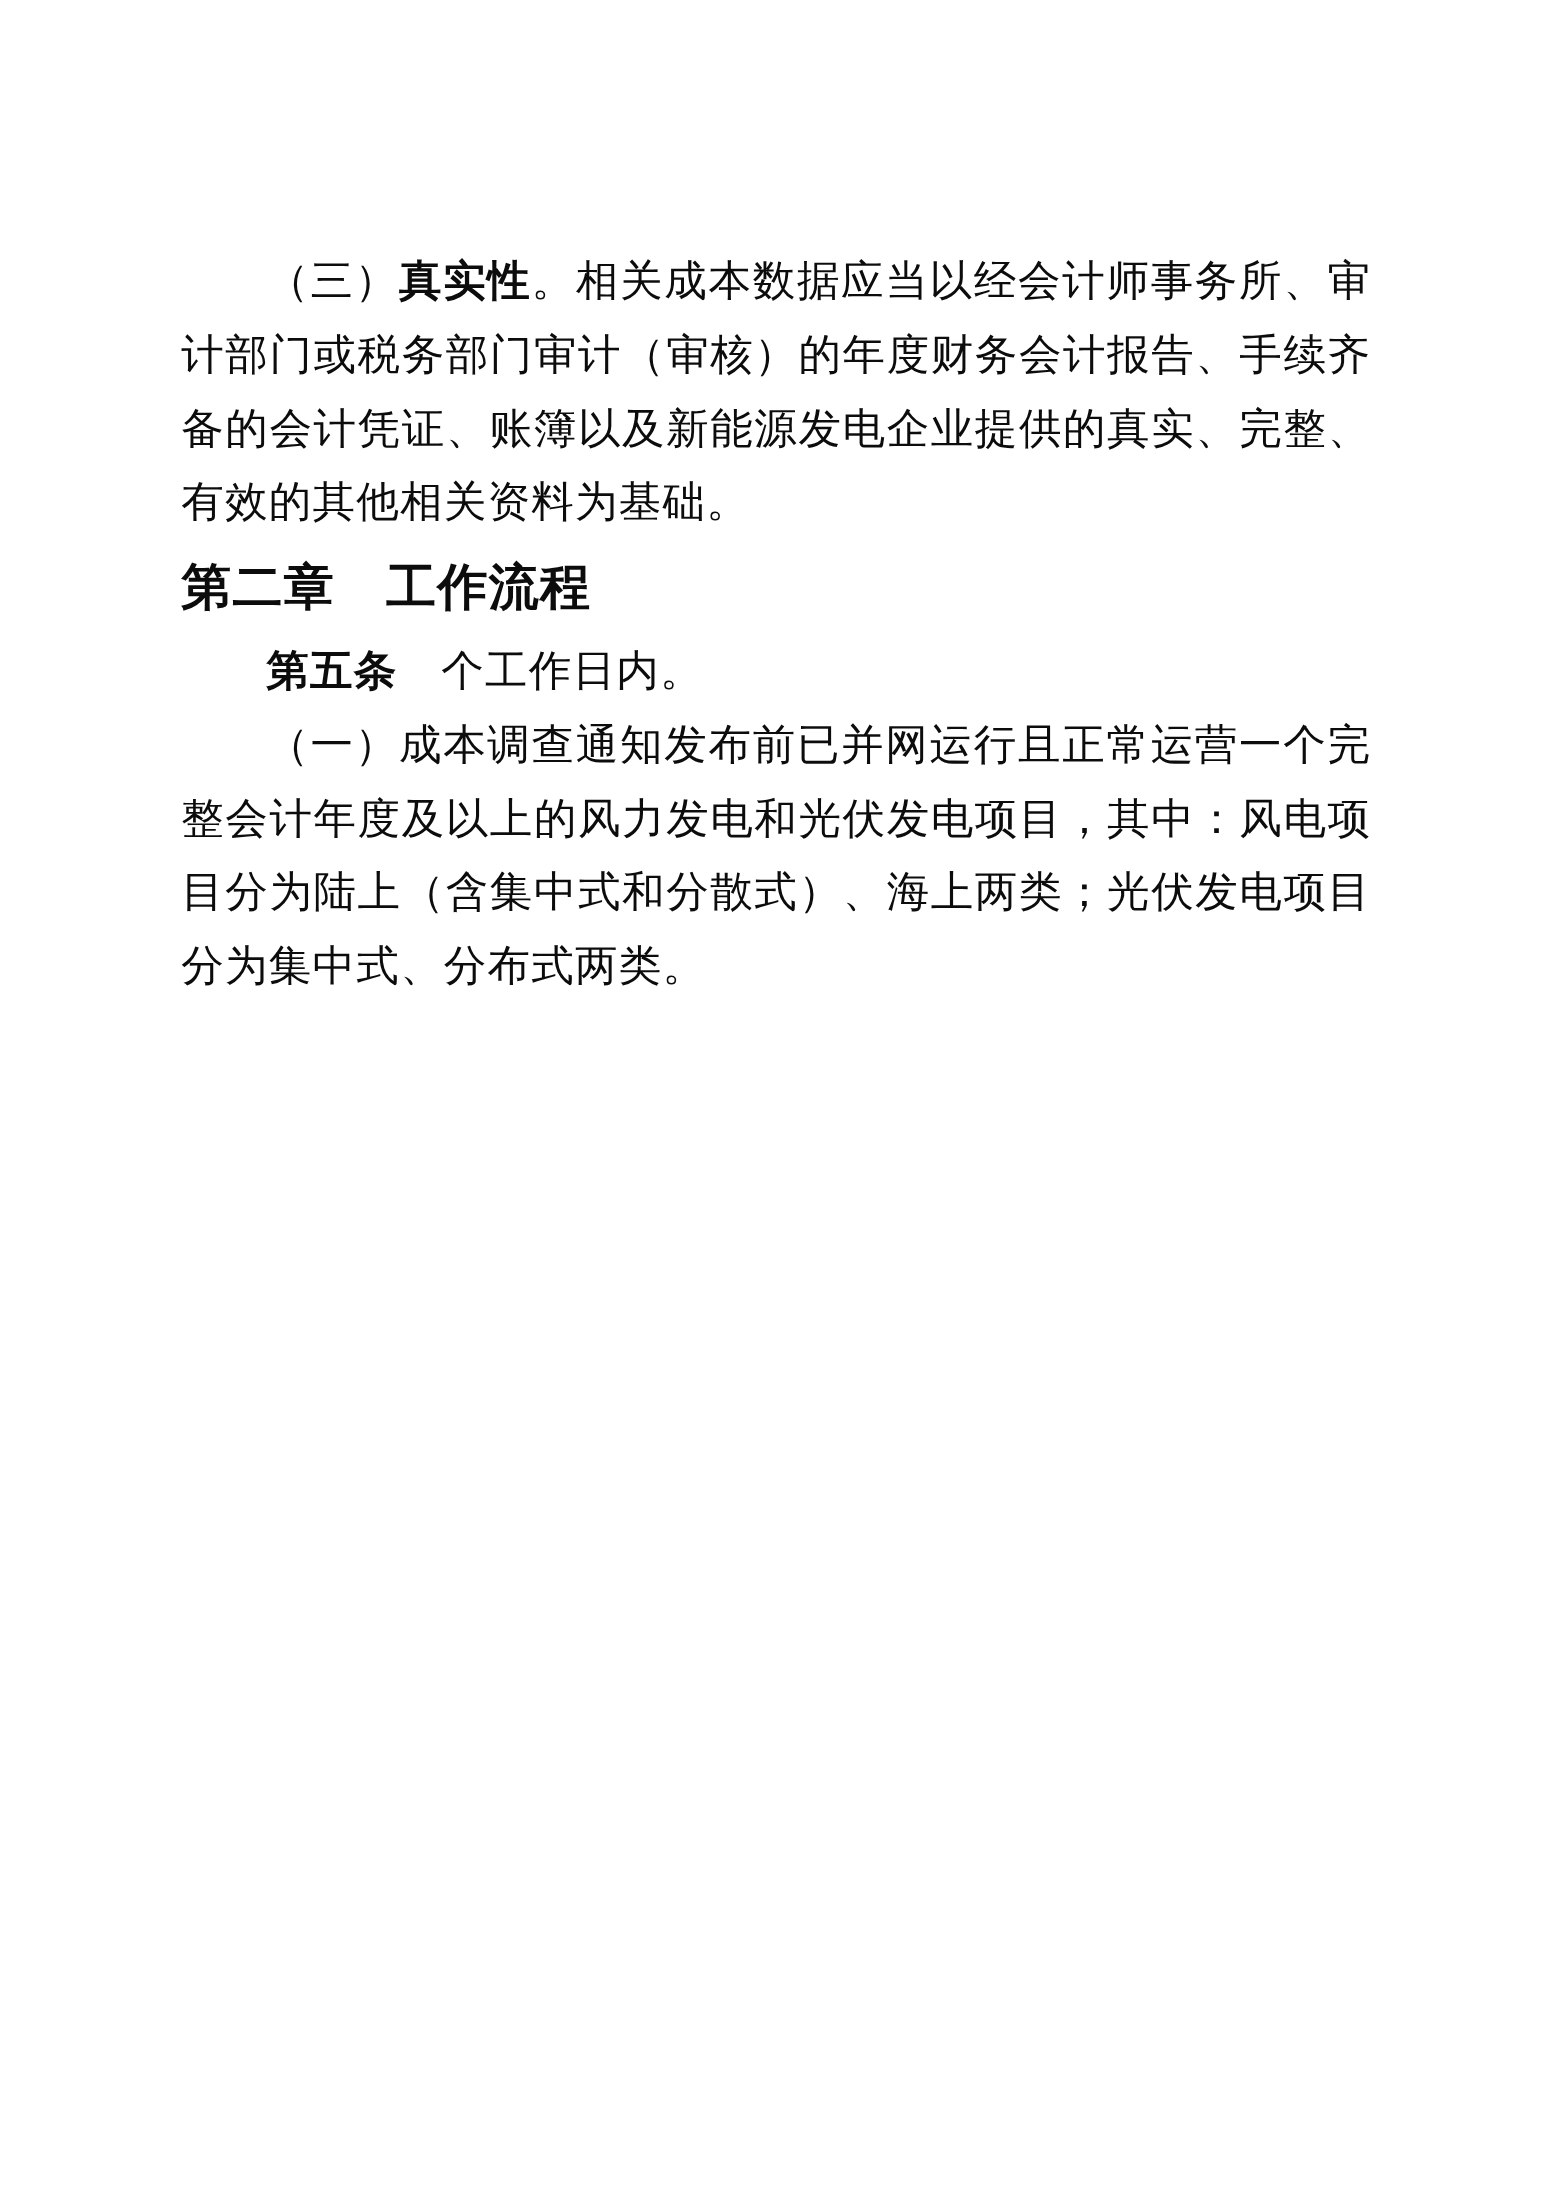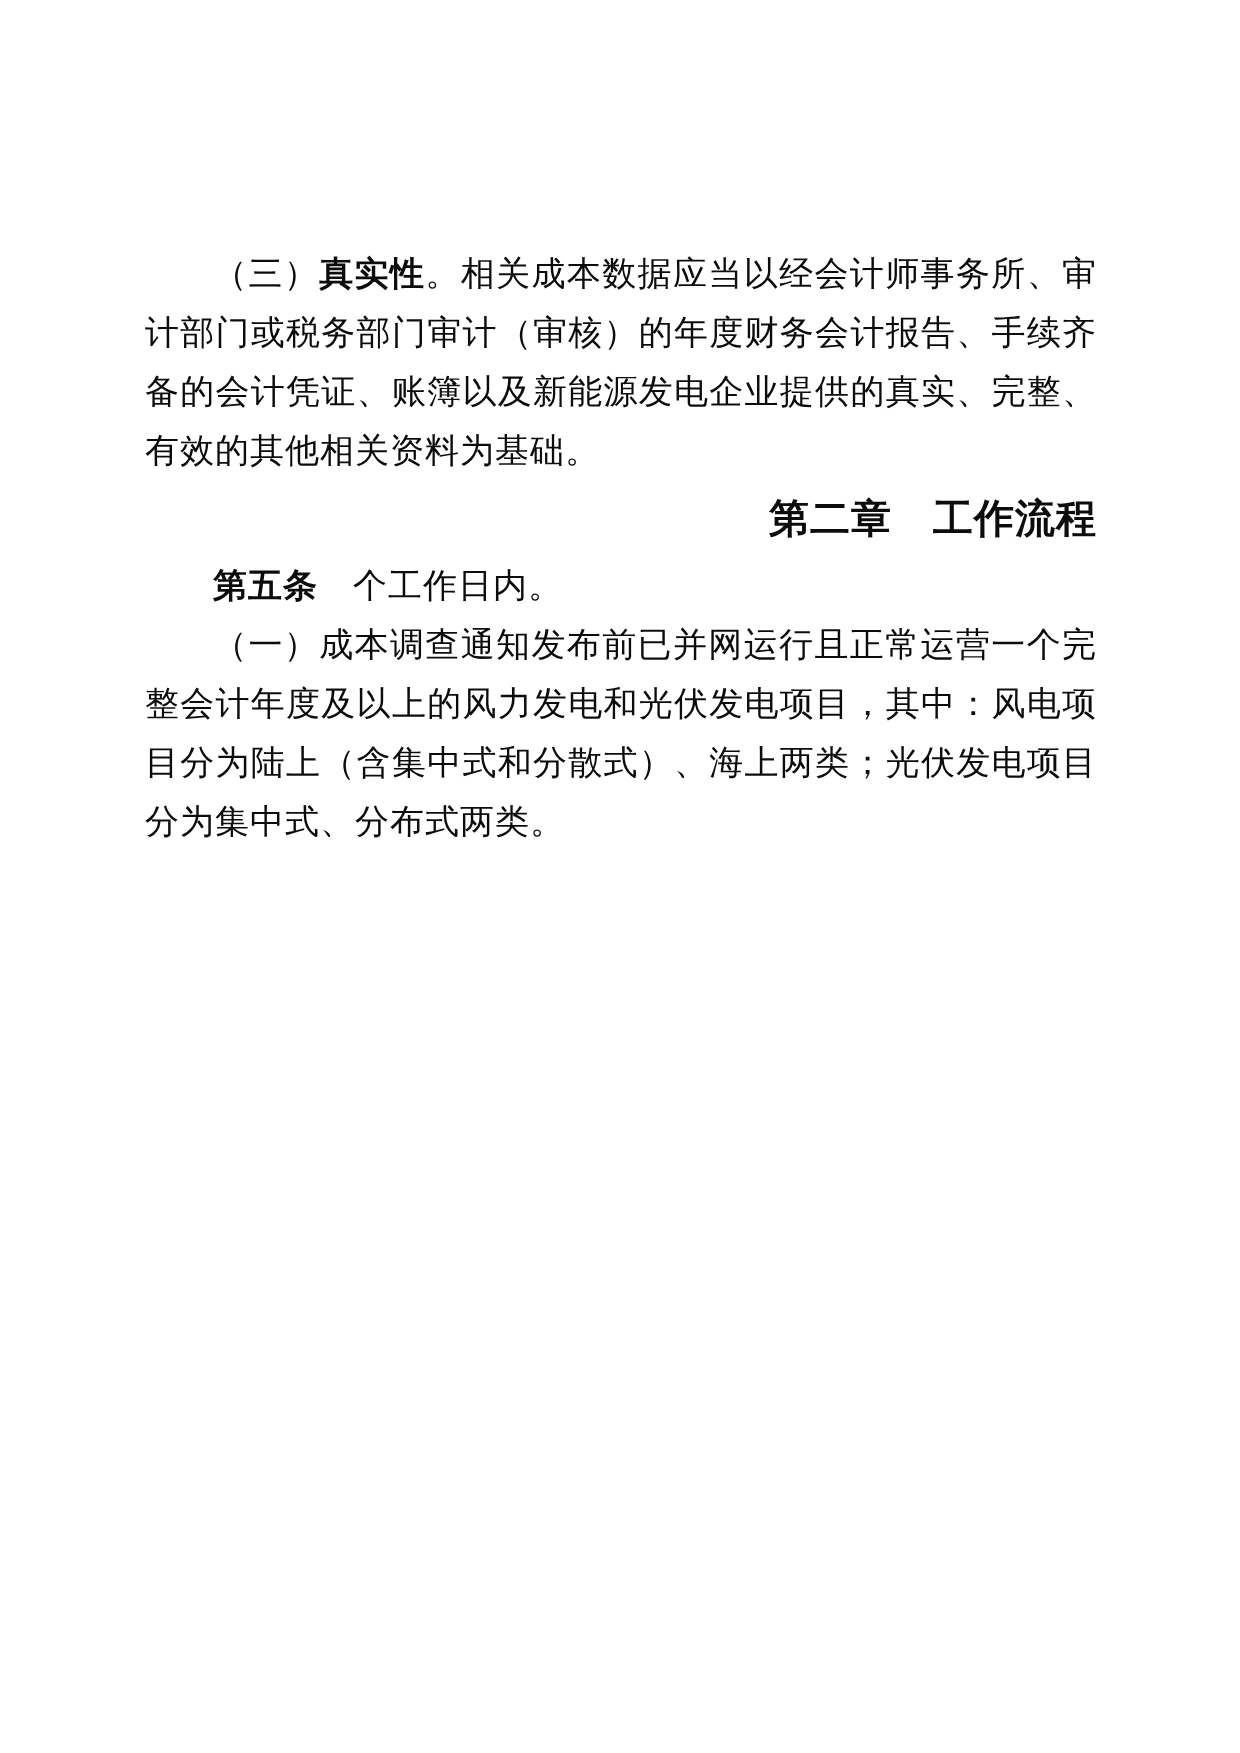--- a/index.html
+++ b/index.html
@@ -8,21 +8,20 @@
     background: #ffffff;
   }
   .page {
     position: relative;
     width: 1240px;
     height: 1451px;
     background: #ffffff;
     overflow: hidden;
     font-family: "Liberation Serif", "DejaVu Serif", serif;
     color: #0c0c0c;
-    margin-top: 48px;
   }
   .content {
     position: absolute;
     left: 145px;
     top: 196px;
     width: 952px;
   }
   .para {
     margin: 0;
     font-size: 34px;
@@ -41,21 +40,21 @@
   .run-bold-hei {
     font-family: "Liberation Sans", "DejaVu Sans", sans-serif;
     font-weight: 700;
   }
   .chapter-heading {
     margin: 0;
     font-family: "Liberation Sans", "DejaVu Sans", sans-serif;
     font-weight: 700;
     font-size: 40px;
     line-height: 76px;
-    text-align: right;
+    text-align: left;
     text-indent: 0;
     letter-spacing: 1px;
   }
   .page-footer {
     position: absolute;
     right: 152px;
     top: 1578px;
     font-size: 34px;
     line-height: 40px;
     font-family: "Liberation Serif", "DejaVu Serif", serif;

